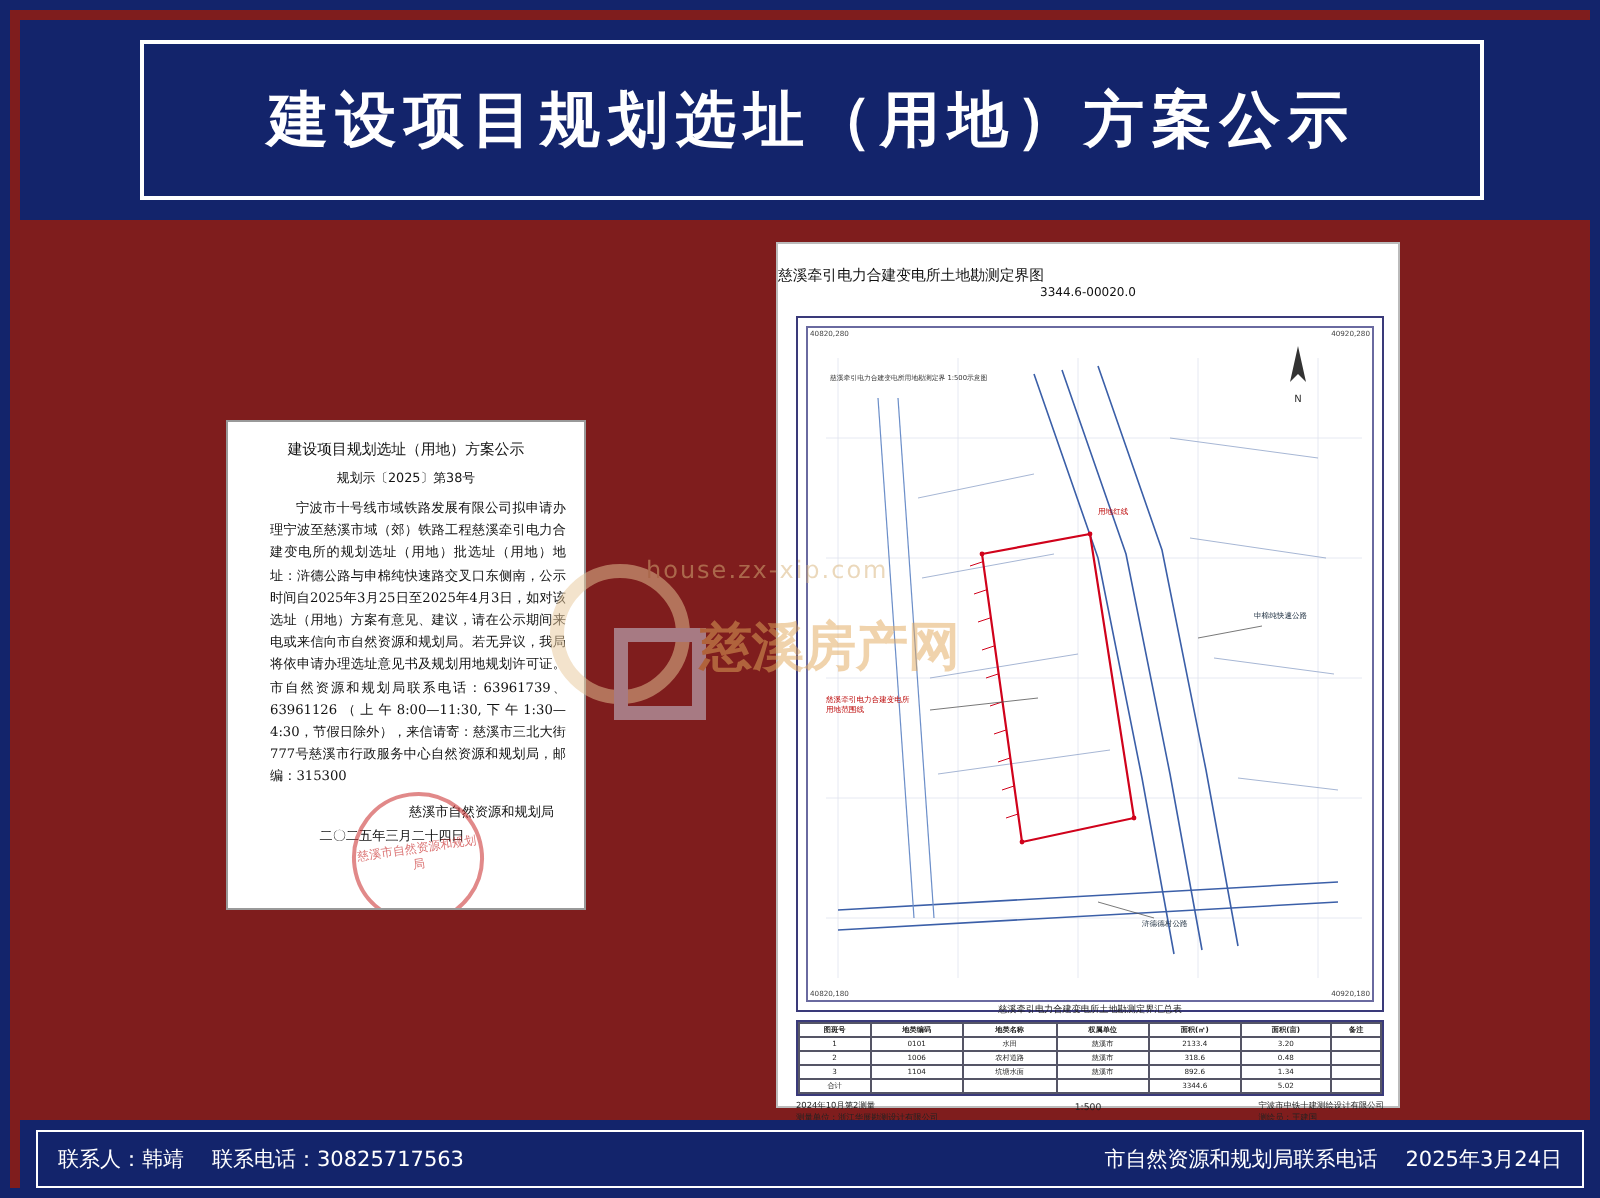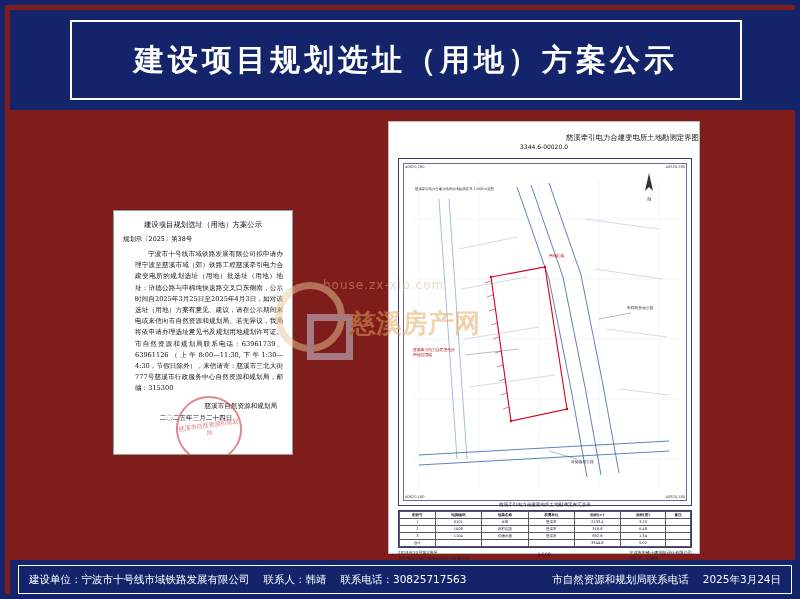--- a/index.html
+++ b/index.html
@@ -62,21 +62,21 @@
     box-sizing:border-box;
     padding:8px 9px 6px 9px;
     overflow:hidden;
   }
   .notice-title{
     text-align:center;font-size:7.4px;color:#111;line-height:12px;
     margin-bottom:4px;
     font-family:"DejaVu Serif","Liberation Serif",serif;
   }
   .notice-no{
-    text-align:left;font-size:6.4px;color:#111;margin-bottom:5px;
+    text-align:center;font-size:6.4px;color:#111;margin-bottom:5px;
   }
   .notice-body{
     font-size:6.6px;line-height:11.2px;color:#111;text-align:justify;
     text-indent:13px;
     font-family:"DejaVu Serif","Liberation Serif",serif;
     margin-left:12px;
   }
   .notice-sign{
     margin-top:6px;text-align:right;font-size:6.6px;color:#111;line-height:11px;
     padding-right:6px;
@@ -99,21 +99,21 @@
   }
   
   .plan{
     position:absolute;left:383px;top:116px;width:312px;height:433px;
     background:#ffffff;
     border:1px solid #bbbbbb;
     box-sizing:border-box;
   }
   .plan-title{
     position:absolute;left:0;top:10px;width:100%;
-    text-align:right;font-size:7.4px;color:#111;line-height:11px;
+    text-align:left;font-size:7.4px;color:#111;line-height:11px;
     font-family:Liberation Sans, sans-serif;
   }
   .plan-subtitle{
     position:absolute;left:0;top:21px;width:100%;
     text-align:center;font-size:6px;color:#111;
   }
   .plan-frame{
     position:absolute;left:9px;top:36px;width:294px;height:348px;
     border:1px solid #3a3a7a;
     box-sizing:border-box;
@@ -364,21 +364,20 @@
 
   <div class="watermark">
     <div class="wm-circle"></div>
     <div class="wm-sq"></div>
     <div class="wm-text">house.zx-xip.com</div>
     <div class="wm-text2">慈溪房产网</div>
   </div>
 
   <div class="footer">
     <div class="footer-inner">
-      <span class="footer-text">建设单位：宁波市十号线市域铁路发展有限公司</span>
       <span class="footer-text">联系人：韩靖</span>
       <span class="footer-text">联系电话：30825717563</span>
       <span class="footer-spacer"></span>
       <span class="footer-text">市自然资源和规划局联系电话</span>
       <span class="footer-text">2025年3月24日</span>
     </div>
   </div>
 
 </div>
 

